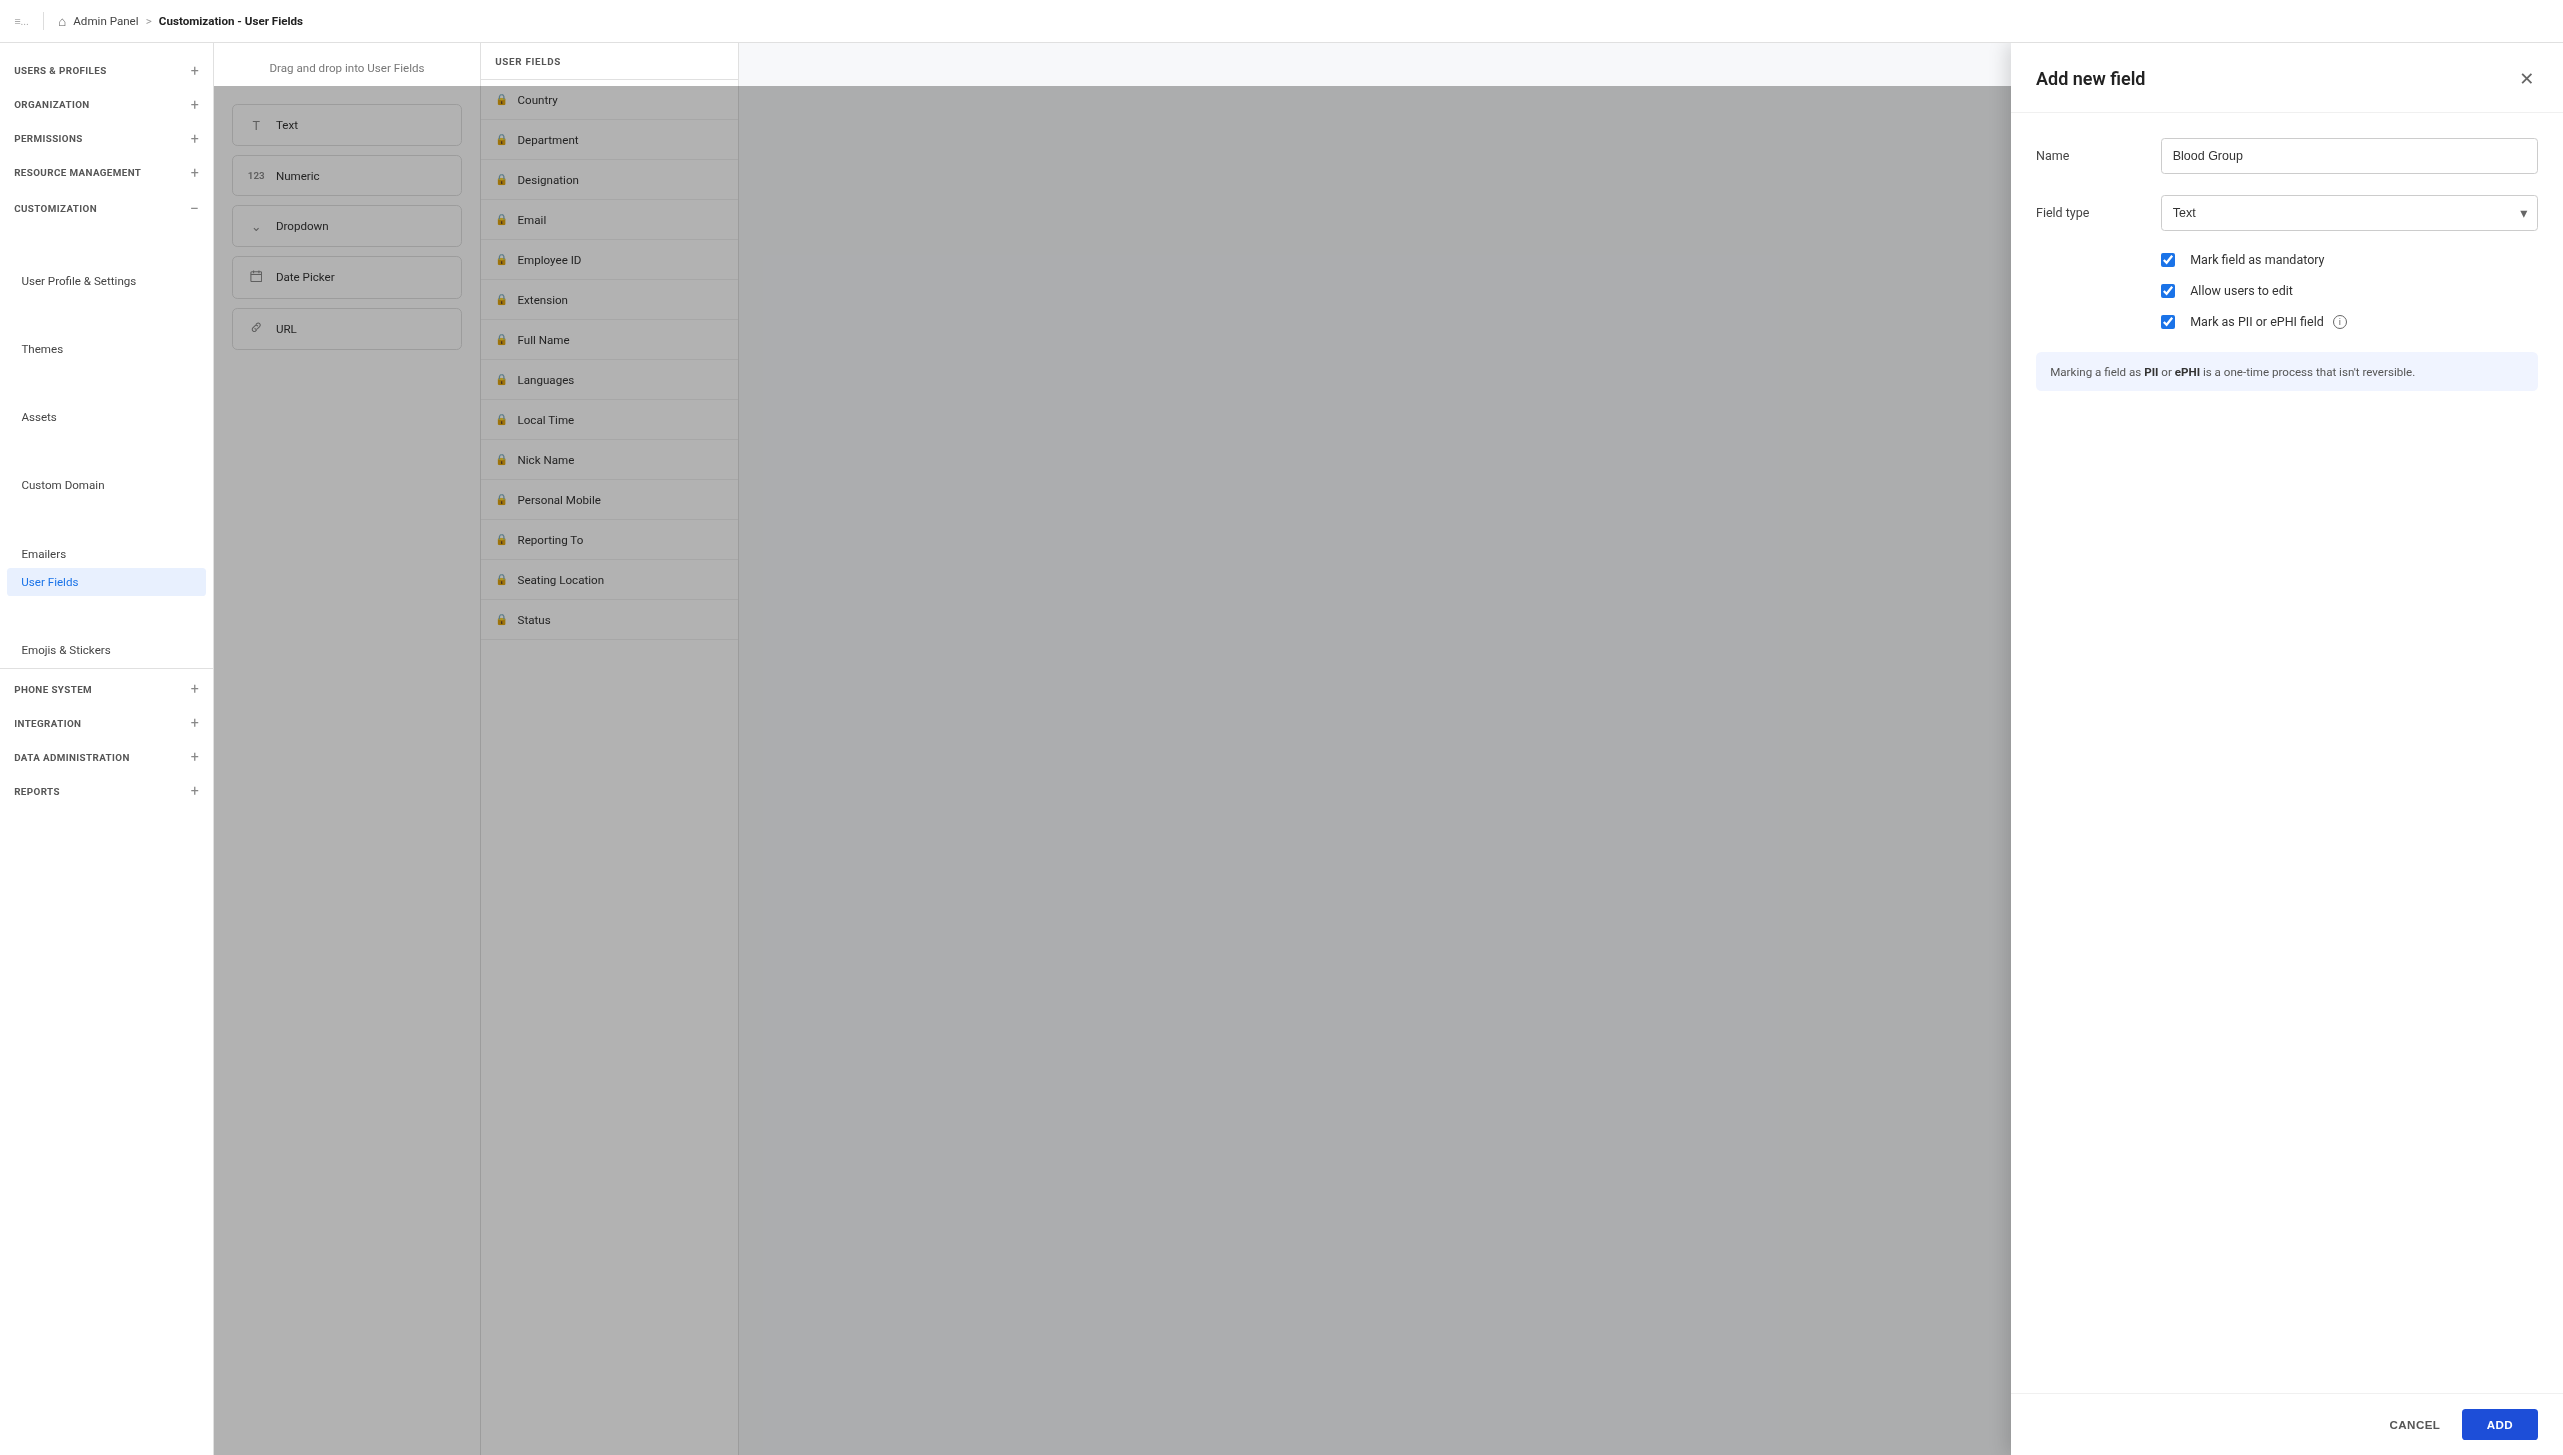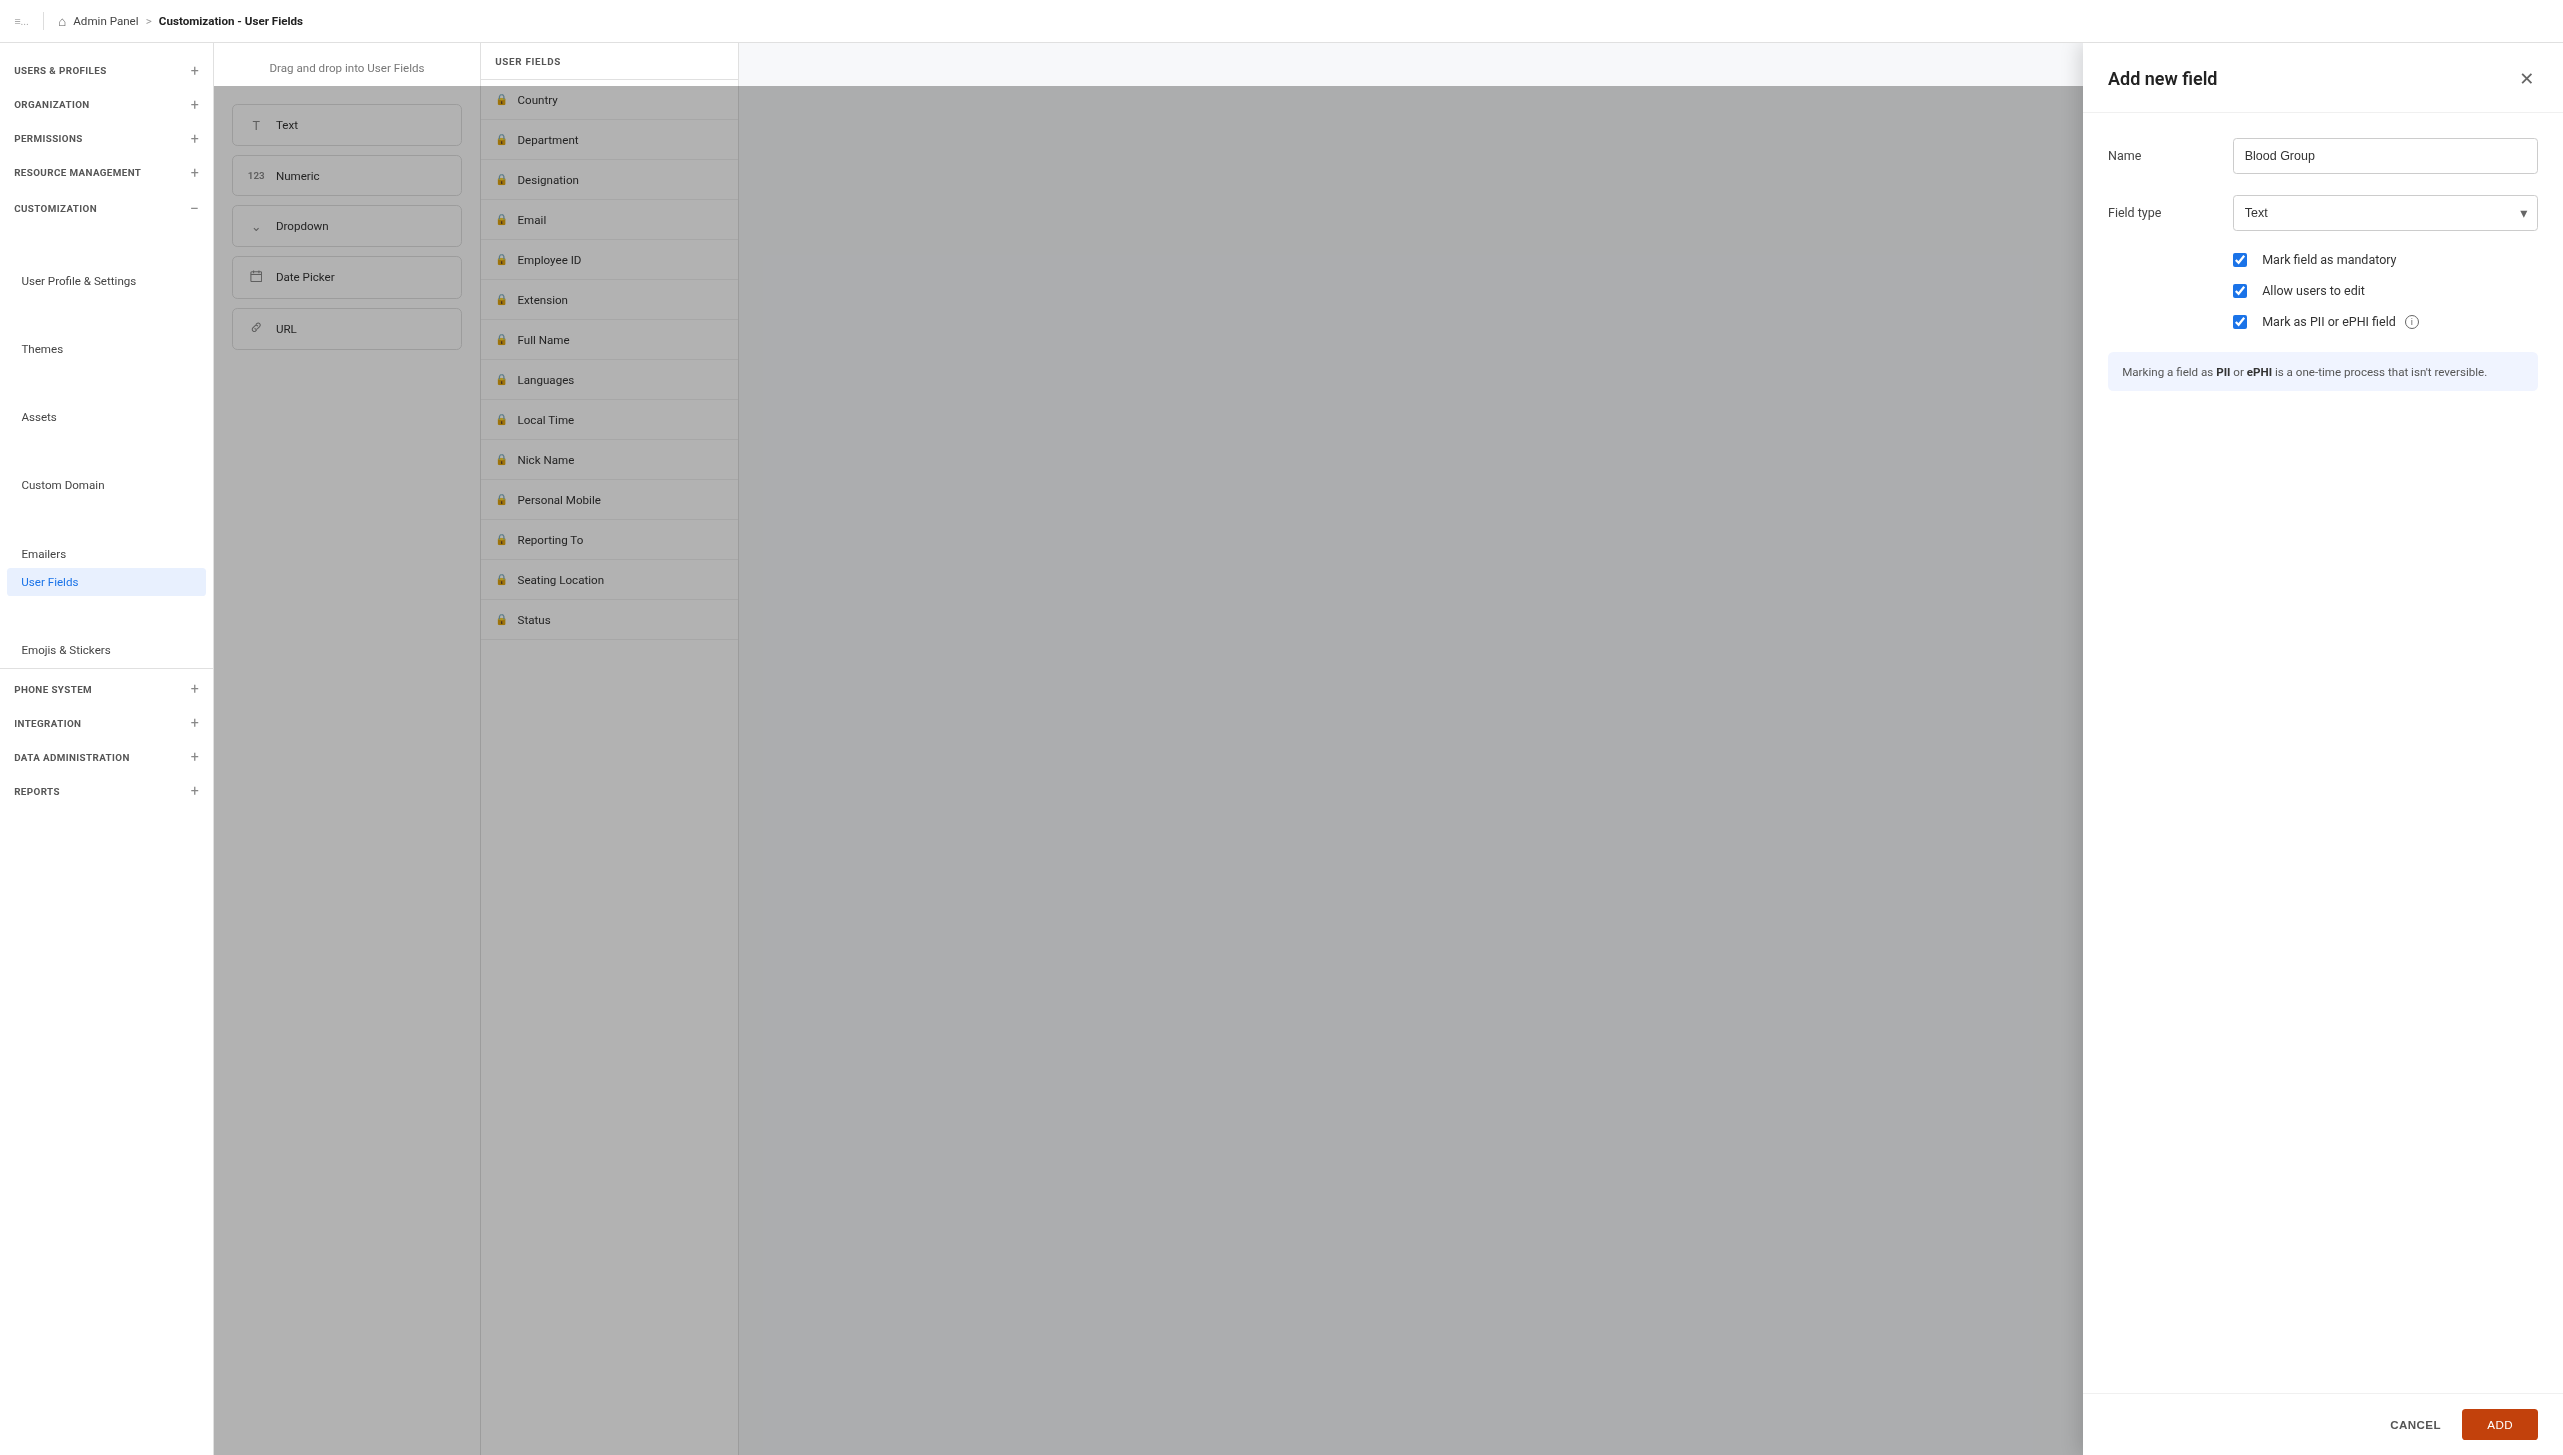--- a/index.html
+++ b/index.html
@@ -127,21 +127,21 @@
       bottom: 0;
       background: rgba(0,0,0,0.3);
       z-index: 100;
     }
 
     
     .modal {
       position: absolute;
       top: 0;
       right: 0;
-      width: 480px;
+      width: 552px;
       height: 100%;
       background: #fff;
       z-index: 200;
       display: flex;
       flex-direction: column;
       box-shadow: -3.6px 0 18px rgba(0,0,0,0.15);
     }
     .modal-header {
       display: flex;
       align-items: center;
@@ -272,26 +272,26 @@
       border: none;
       font-size: 11.6px;
       font-weight: 600;
       color: #555;
       cursor: pointer;
       letter-spacing: 0.4px;
       text-transform: uppercase;
     }
     .btn-add {
       padding: 9px 25px;
-      background: #c2410c;
+      background: #1d4ed8;
       color: #fff;
       border: none;
       border-radius: 3.6px;
       font-size: 11.6px;
-      font-weight: 400;
+      font-weight: 700;
       cursor: pointer;
       letter-spacing: 0.4px;
       text-transform: uppercase;
     }
 
     .divider { border: none; border-top: 0.9px solid #e0e0e0; margin: 3.6px 0; }
   </style>
 </head>
 <body>
 

